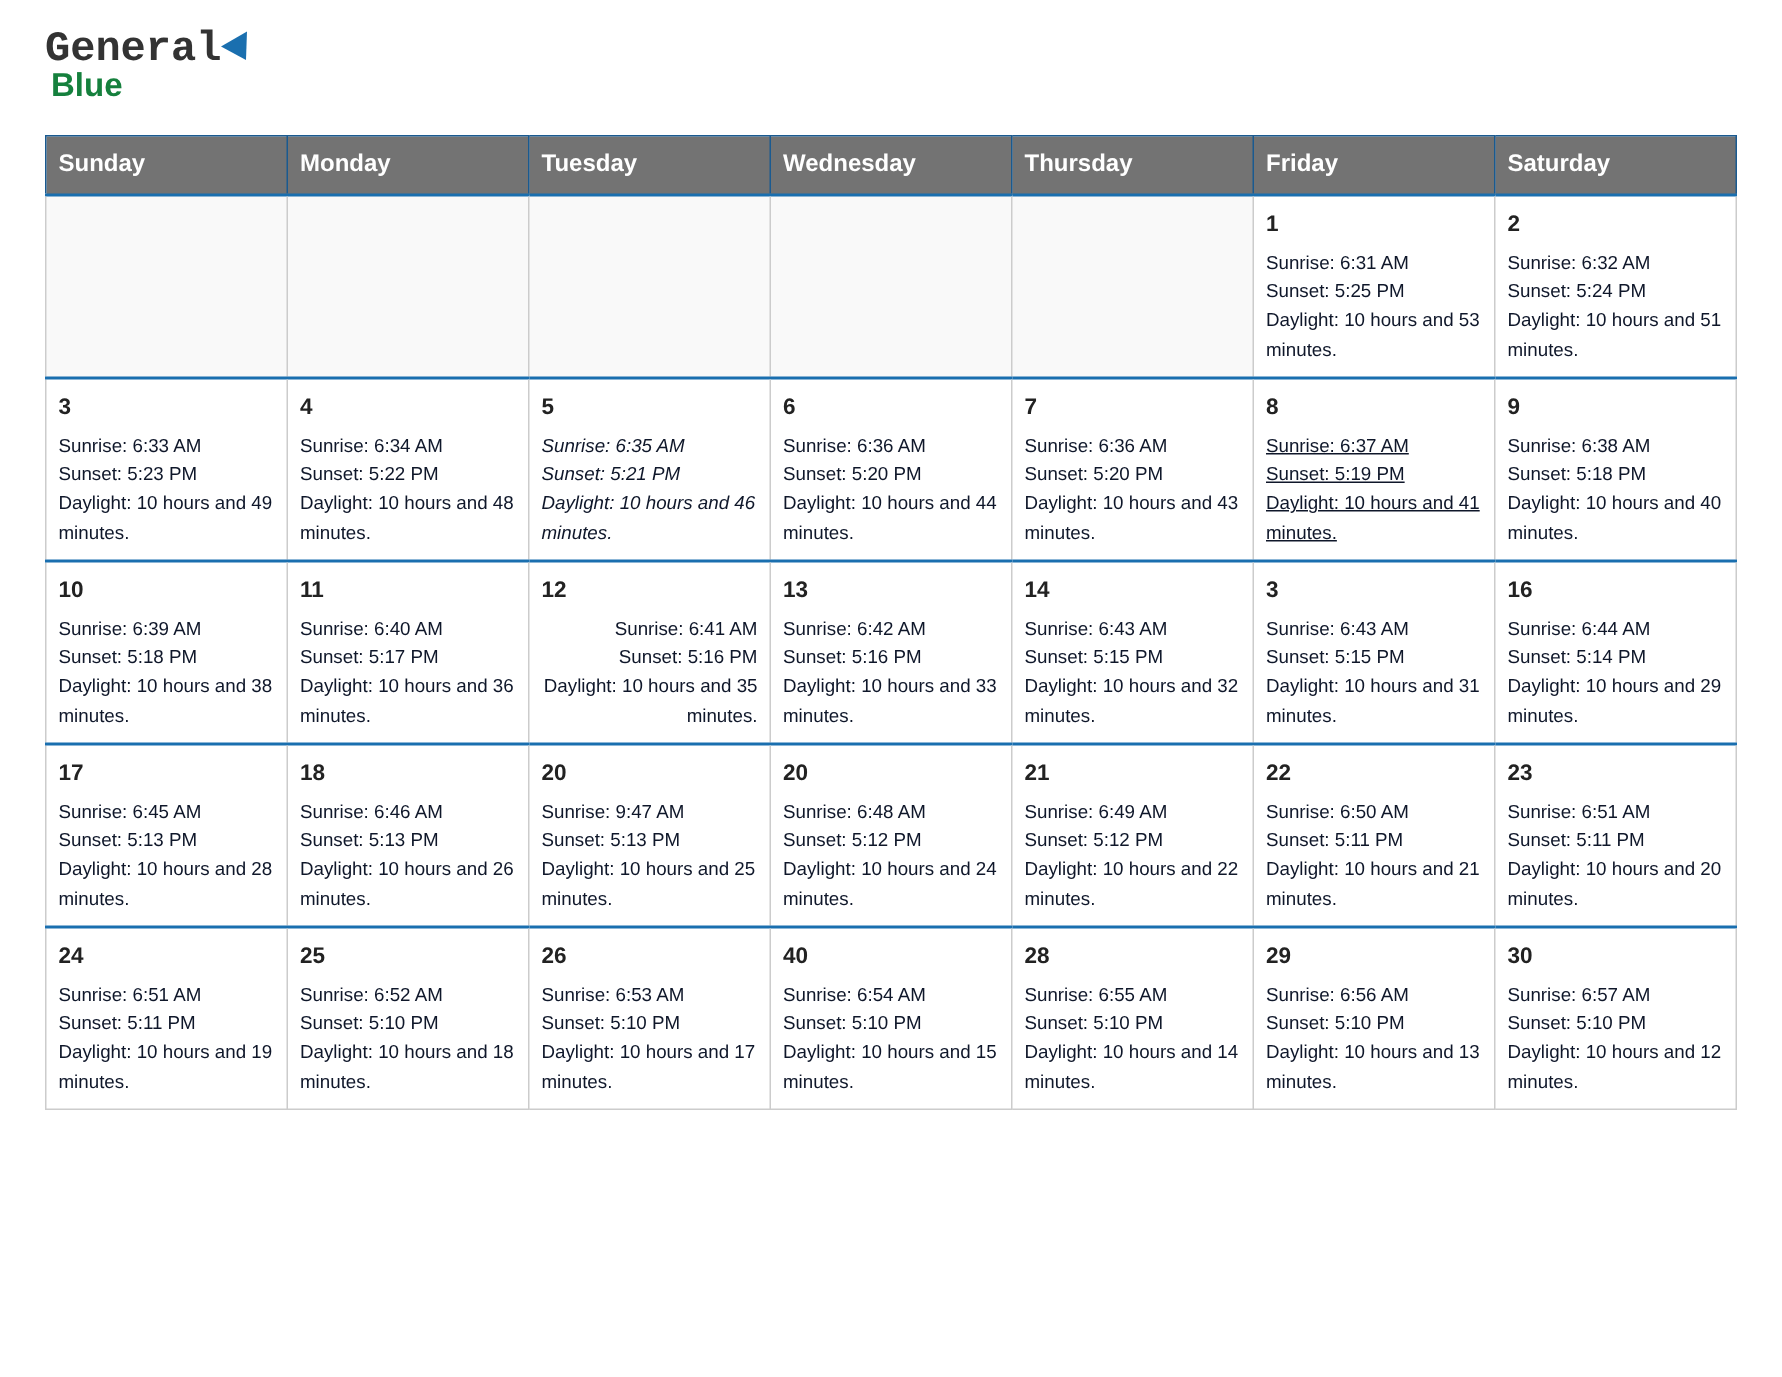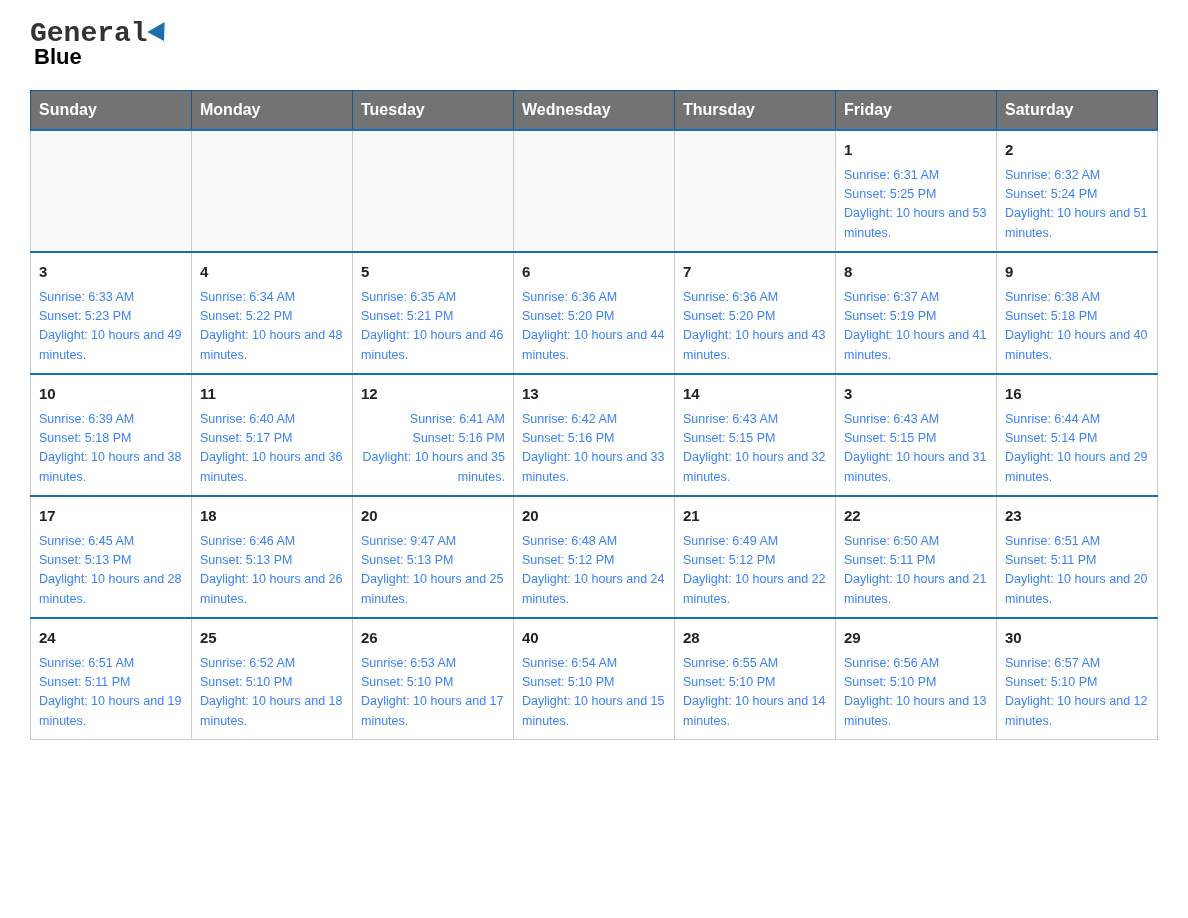--- a/index.html
+++ b/index.html
@@ -39,21 +39,21 @@
       border-left: 10px solid transparent;
       border-right: 10px solid transparent;
       border-top: 16px solid #1a6faf;
       margin-left: 2px;
       vertical-align: middle;
       transform: rotate(-30deg);
     }
     .logo-bottom {
       font-size: 22px;
       font-weight: bold;
-      color: #000000;
+      color: #15803d;
       margin-top: -4px;
       margin-left: 4px;
       text-align: right;
     }
     .title-block {
       text-align: right;
     }
     .calendar-title {
       font-size: 52px;
       font-weight: bold;
@@ -92,21 +92,21 @@
       border-top: 2px solid #1a6faf;
     }
     .day-number {
       font-size: 15px;
       font-weight: bold;
       display: block;
       margin-bottom: 4px;
       color: #222;
     }
     .day-info {
-      color: #3b82f6;
+      color: #0f172a;
       font-size: 12.5px;
       line-height: 1.55;
     }
     .empty-cell {
       background: #f9f9f9;
     }
   </style>
 </head>
 <body>
 
@@ -163,39 +163,39 @@
 Daylight: 10 hours and 49 minutes.</div>
         </td>
         <td>
           <span class="day-number">4</span>
           <div class="day-info" style="white-space: pre-line;">Sunrise: 6:34 AM
 Sunset: 5:22 PM
 Daylight: 10 hours and 48 minutes.</div>
         </td>
         <td>
           <span class="day-number">5</span>
-          <div class="day-info" style="white-space: pre-line;">Sunrise: 6:35 AM
+          <div class="day-info" style="white-space: pre-line; font-style: italic;">Sunrise: 6:35 AM
 Sunset: 5:21 PM
 Daylight: 10 hours and 46 minutes.</div>
         </td>
         <td>
           <span class="day-number">6</span>
           <div class="day-info" style="white-space: pre-line;">Sunrise: 6:36 AM
 Sunset: 5:20 PM
 Daylight: 10 hours and 44 minutes.</div>
         </td>
         <td>
           <span class="day-number">7</span>
           <div class="day-info" style="white-space: pre-line;">Sunrise: 6:36 AM
 Sunset: 5:20 PM
 Daylight: 10 hours and 43 minutes.</div>
         </td>
         <td>
           <span class="day-number">8</span>
-          <div class="day-info" style="white-space: pre-line;">Sunrise: 6:37 AM
+          <div class="day-info" style="white-space: pre-line; text-decoration: underline;">Sunrise: 6:37 AM
 Sunset: 5:19 PM
 Daylight: 10 hours and 41 minutes.</div>
         </td>
         <td>
           <span class="day-number">9</span>
           <div class="day-info" style="white-space: pre-line;">Sunrise: 6:38 AM
 Sunset: 5:18 PM
 Daylight: 10 hours and 40 minutes.</div>
         </td>
       </tr>

